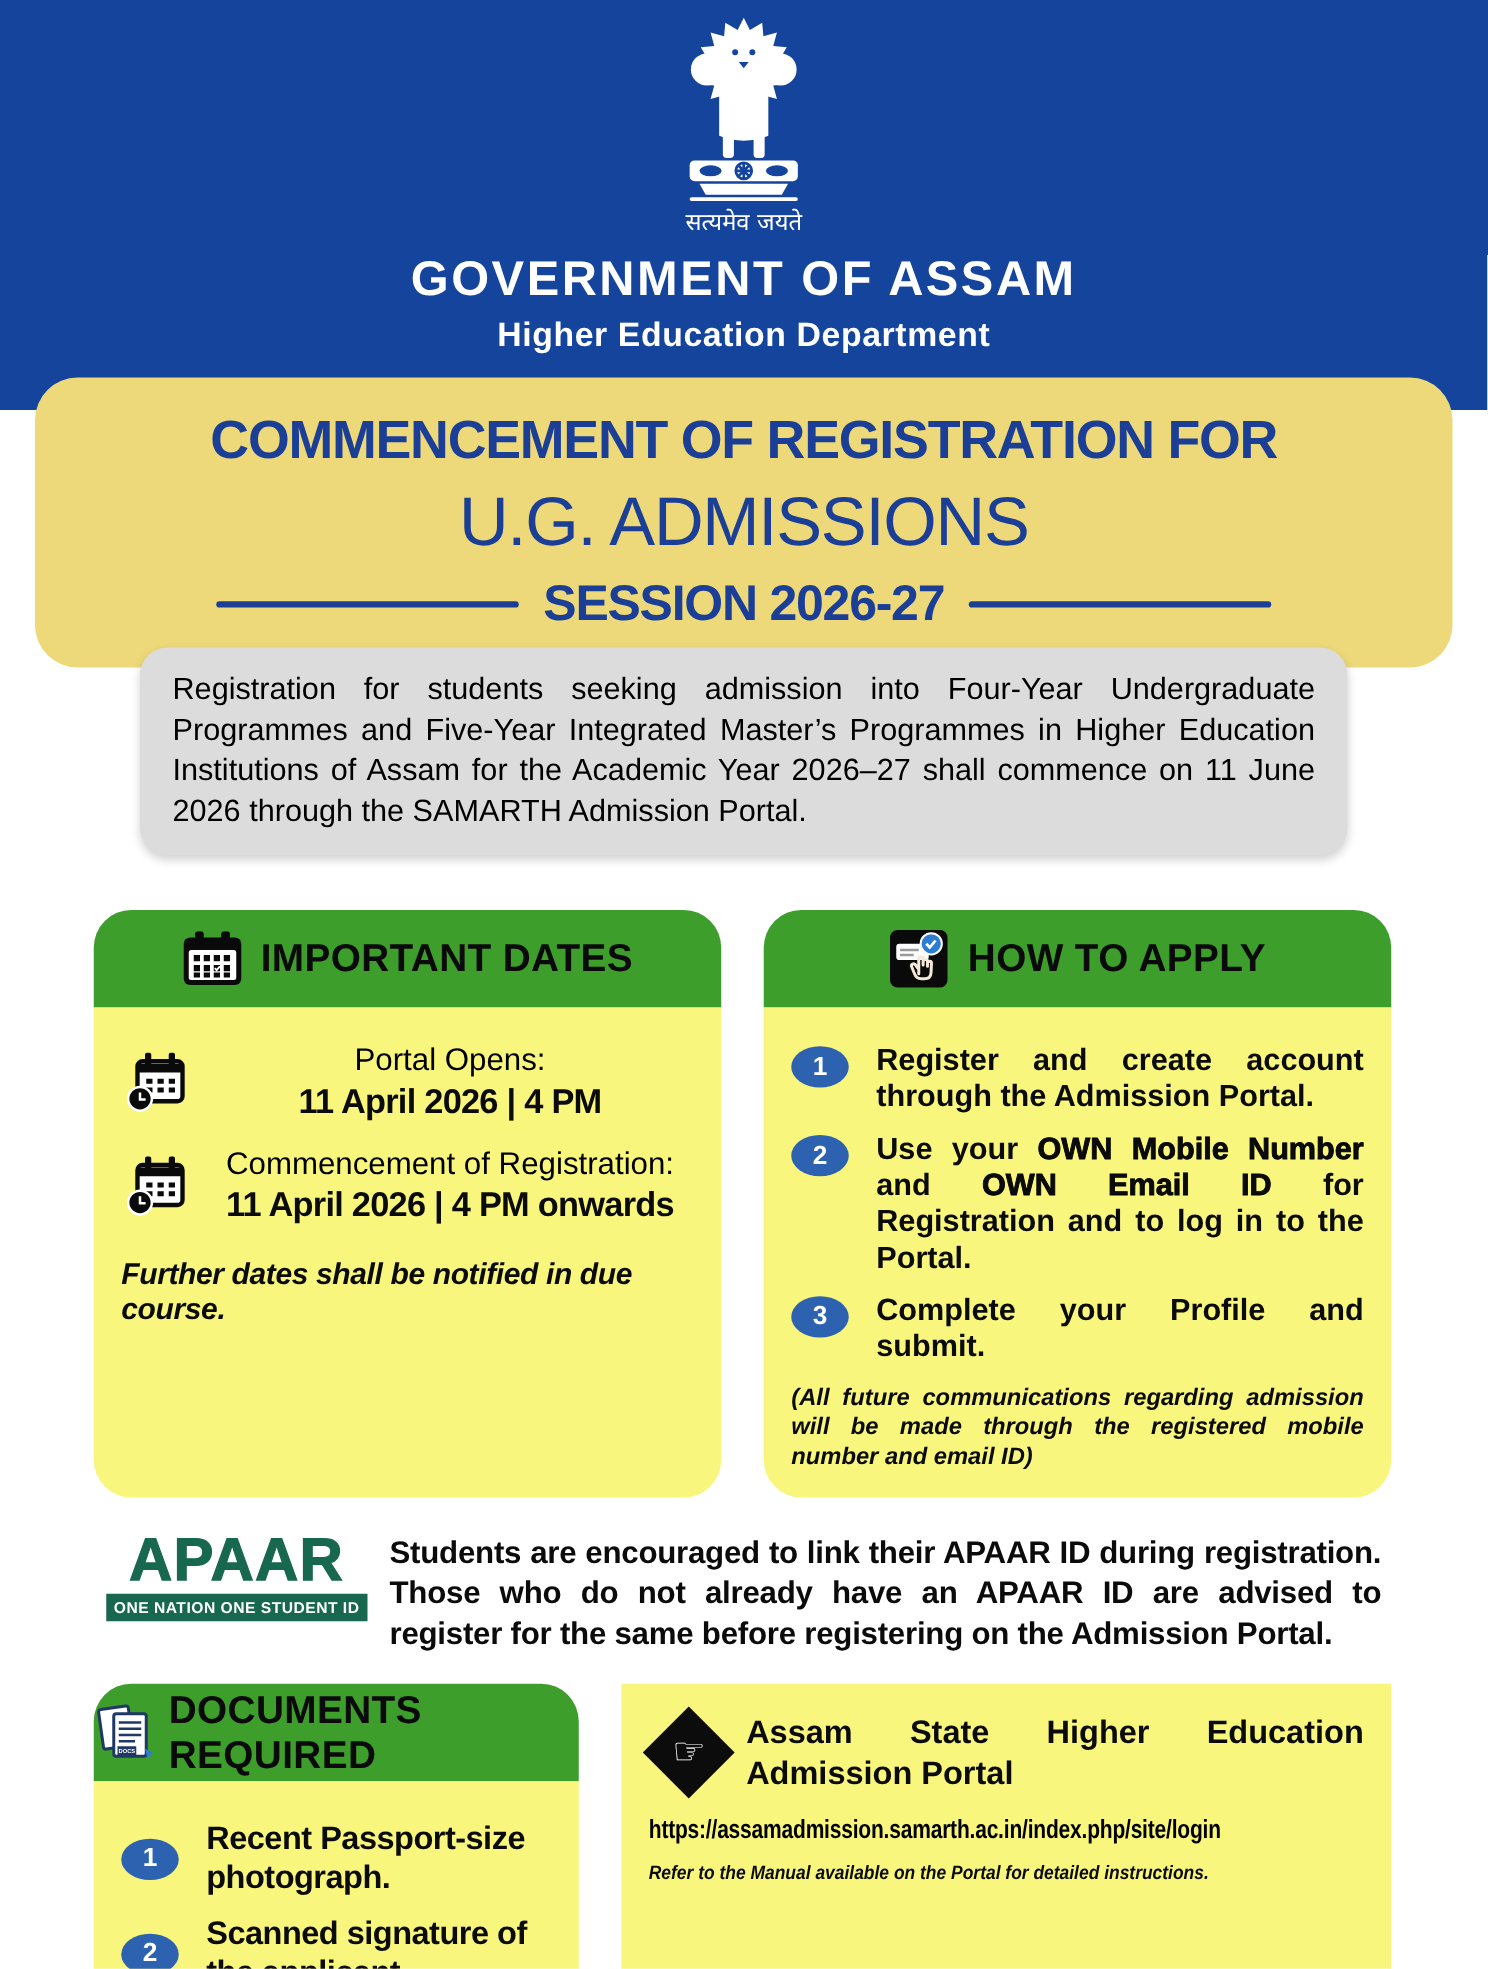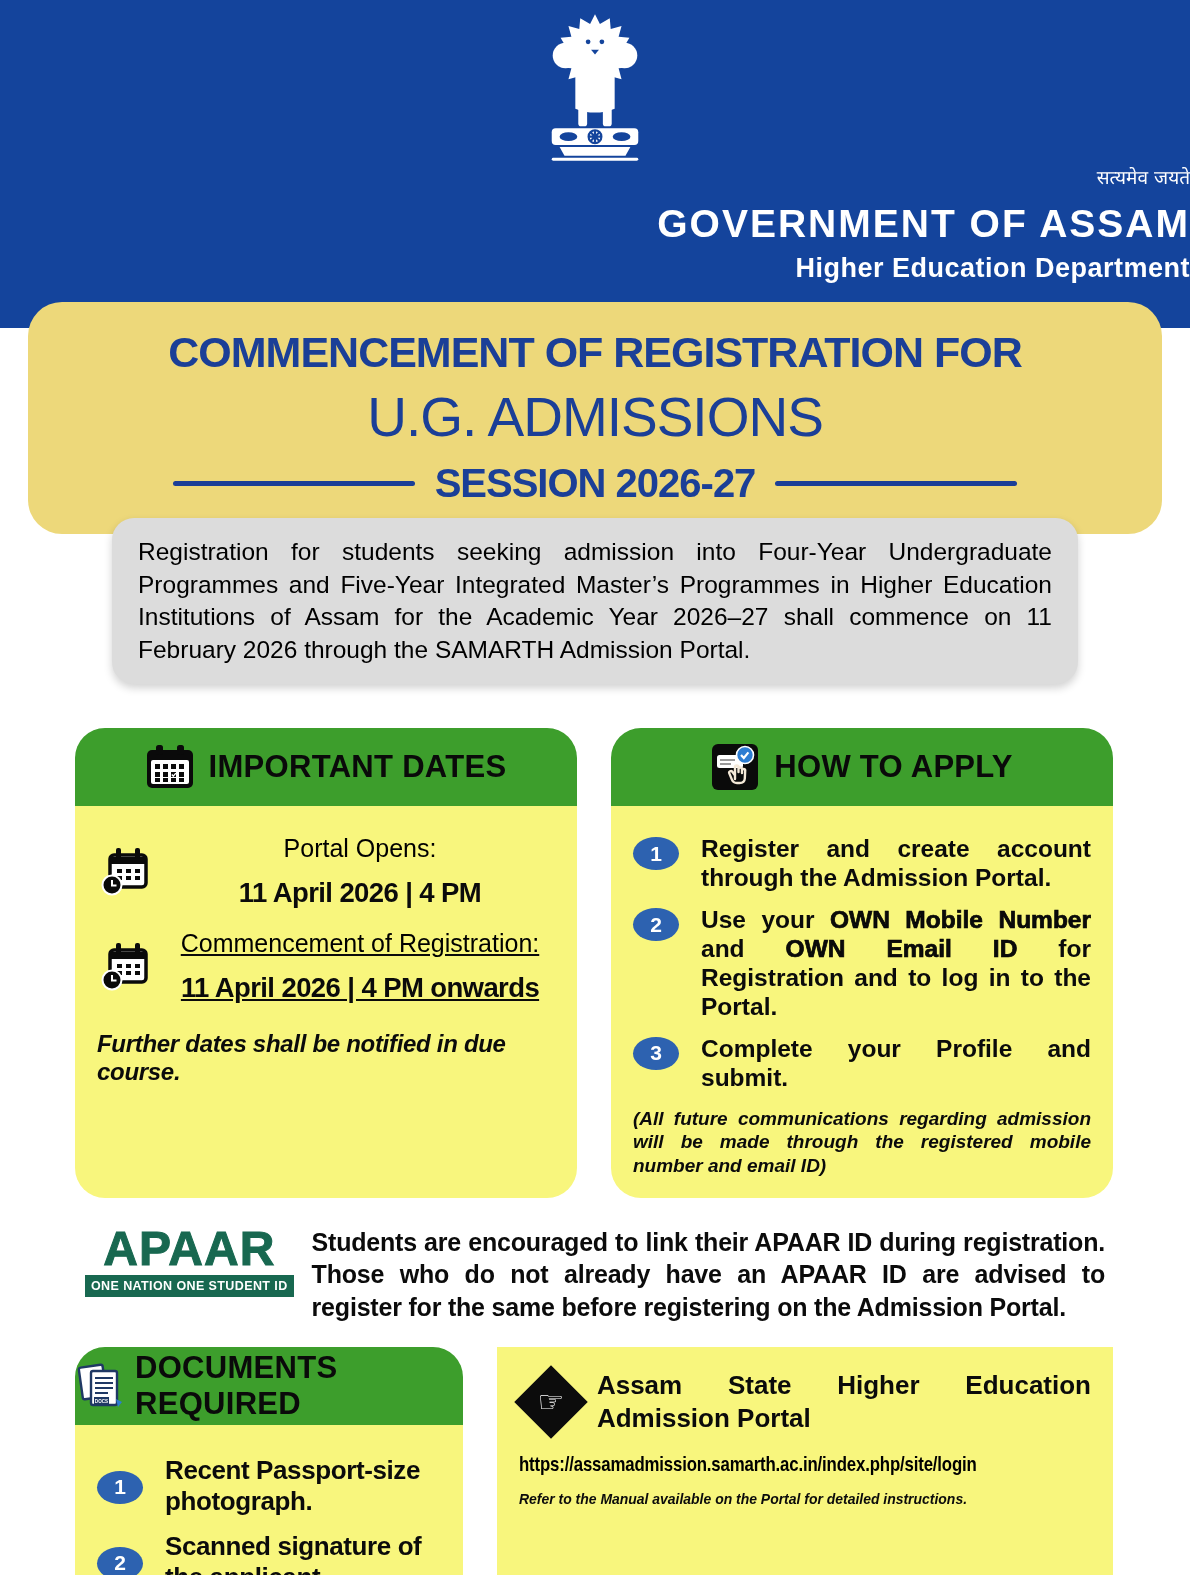--- a/index.html
+++ b/index.html
@@ -4,21 +4,21 @@
 <style>
   * { margin:0; padding:0; box-sizing:border-box; }
   body { background:#ffffff; font-family:"Liberation Sans", sans-serif; }
   .poster{
     width:1190px; height:1575px; background:#ffffff; margin:0 auto;
     display:flex; flex-direction:column; position:relative; overflow:hidden;
     color:#0b0b0b;
   }
   
   .top-band{
-    background:#14449c; height:328px; color:#fff; text-align:right;
+    background:#14449c; height:328px; color:#fff; text-align:center;
     padding-top:12px; flex:none;
   }
   .emblem{ display:block; margin:0 auto; }
   .motto{ font-family:"DejaVu Sans", sans-serif; font-size:19px; margin-top:2px; color:#fff; }
   .gov-title{ font-size:39px; font-weight:700; letter-spacing:2px; margin-top:12px; }
   .gov-sub{ font-size:27px; font-weight:700; margin-top:7px; letter-spacing:0.5px; }
 
   
   .banner{
     margin:-26px 28px 0; background:#edd87a; border-radius:34px;
@@ -51,21 +51,21 @@
   .card-title{ font-size:31px; font-weight:700; color:#0a0a0a; letter-spacing:0.3px; }
   .card-body{
     background:#f8f67d; border-radius:0 0 30px 30px; flex:1;
     padding:16px 22px 20px;
   }
 
   
   .date-item{ display:grid; grid-template-columns:58px 1fr; column-gap:10px; align-items:center; margin-top:12px;text-align:center; }
   .date-lines{ min-width:0; }
   .date-label{ font-size:25px; color:#000; }
-  .date-value{ font-size:27.5px; font-weight:700; letter-spacing:-0.6px; margin-top:14px; white-space:nowrap; }
+  .date-value{ font-size:27.5px; font-weight:700; letter-spacing:-0.6px; margin-top:2px; white-space:nowrap; }
   .dates-note{ font-style:italic; font-weight:700; font-size:24px; margin-top:26px; letter-spacing:-0.3px; }
 
   
   .badge{
     width:46px; height:33px; border-radius:50%; background:#2d62b0; color:#fff;
     font-weight:700; font-size:21px; display:flex; align-items:center; justify-content:center;
     flex:none; margin-top:2px;
   }
   .step{ display:grid; grid-template-columns:56px 1fr; column-gap:12px; margin-top:13px; align-items:start; }
   .step-text{ font-size:24.5px; font-weight:700; text-align:justify; line-height:1.18; }
@@ -150,21 +150,21 @@
   <section class="banner">
     <div class="banner-line1">COMMENCEMENT OF REGISTRATION FOR</div>
     <div class="banner-line2">U.G. ADMISSIONS</div>
     <div class="banner-line3">
       <span class="banner-rule"></span>
       <span class="session">SESSION 2026-27</span>
       <span class="banner-rule"></span>
     </div>
   </section>
 
-  <section class="intro">Registration for students seeking admission into Four-Year Undergraduate Programmes and Five-Year Integrated Master’s Programmes in Higher Education Institutions of Assam for the Academic Year 2026–27 shall commence on 11 February 2026 through the SAMARTH Admission Portal.</section>
+  <section class="intro">Registration for students seeking admission into Four-Year Undergraduate Programmes and Five-Year Integrated Master’s Programmes in Higher Education Institutions of Assam for the Academic Year 2026–27 shall commence on 11 June 2026 through the SAMARTH Admission Portal.</section>
 
   <div class="cards-row row1">
 
     <section class="card">
       <div class="card-header">
         <span class="icon-box">
           <svg width="48" height="44" viewBox="0 0 48 44" aria-hidden="true">
             <rect x="1" y="5" width="46" height="38" rx="5" fill="#0a0a0a"></rect>
             <rect x="10" y="0" width="7" height="10" rx="2.5" fill="#0a0a0a"></rect>
             <rect x="31" y="0" width="7" height="10" rx="2.5" fill="#0a0a0a"></rect>
@@ -208,21 +208,21 @@
               <circle cx="11" cy="37" r="9.5" fill="#0a0a0a" stroke="#ffffff" stroke-width="2"></circle>
               <path d="M11 32 v5.5 h4.5" stroke="#ffffff" stroke-width="2" fill="none"></path>
             </svg>
           </span>
           <div class="date-lines">
             <div class="date-label">Portal Opens:</div>
             <div class="date-value">11 April 2026 | 4 PM</div>
           </div>
         </div>
 
-        <div class="date-item" style="margin-top:20px;text-decoration:underline;">
+        <div class="date-item" style="margin-top:20px;">
           <span class="icon-box">
             <svg width="50" height="48" viewBox="0 0 50 48" aria-hidden="true">
               <rect x="9" y="7" width="36" height="32" rx="4" fill="#ffffff" stroke="#0a0a0a" stroke-width="3.5"></rect>
               <rect x="9" y="9" width="36" height="7" fill="#0a0a0a"></rect>
               <rect x="15" y="0" width="5" height="11" rx="2" fill="#0a0a0a"></rect>
               <rect x="34" y="0" width="5" height="11" rx="2" fill="#0a0a0a"></rect>
               <g fill="#0a0a0a">
                 <rect x="16" y="21" width="5" height="4"></rect>
                   <rect x="25" y="21" width="5" height="4"></rect>
                   <rect x="34" y="21" width="5" height="4"></rect>

